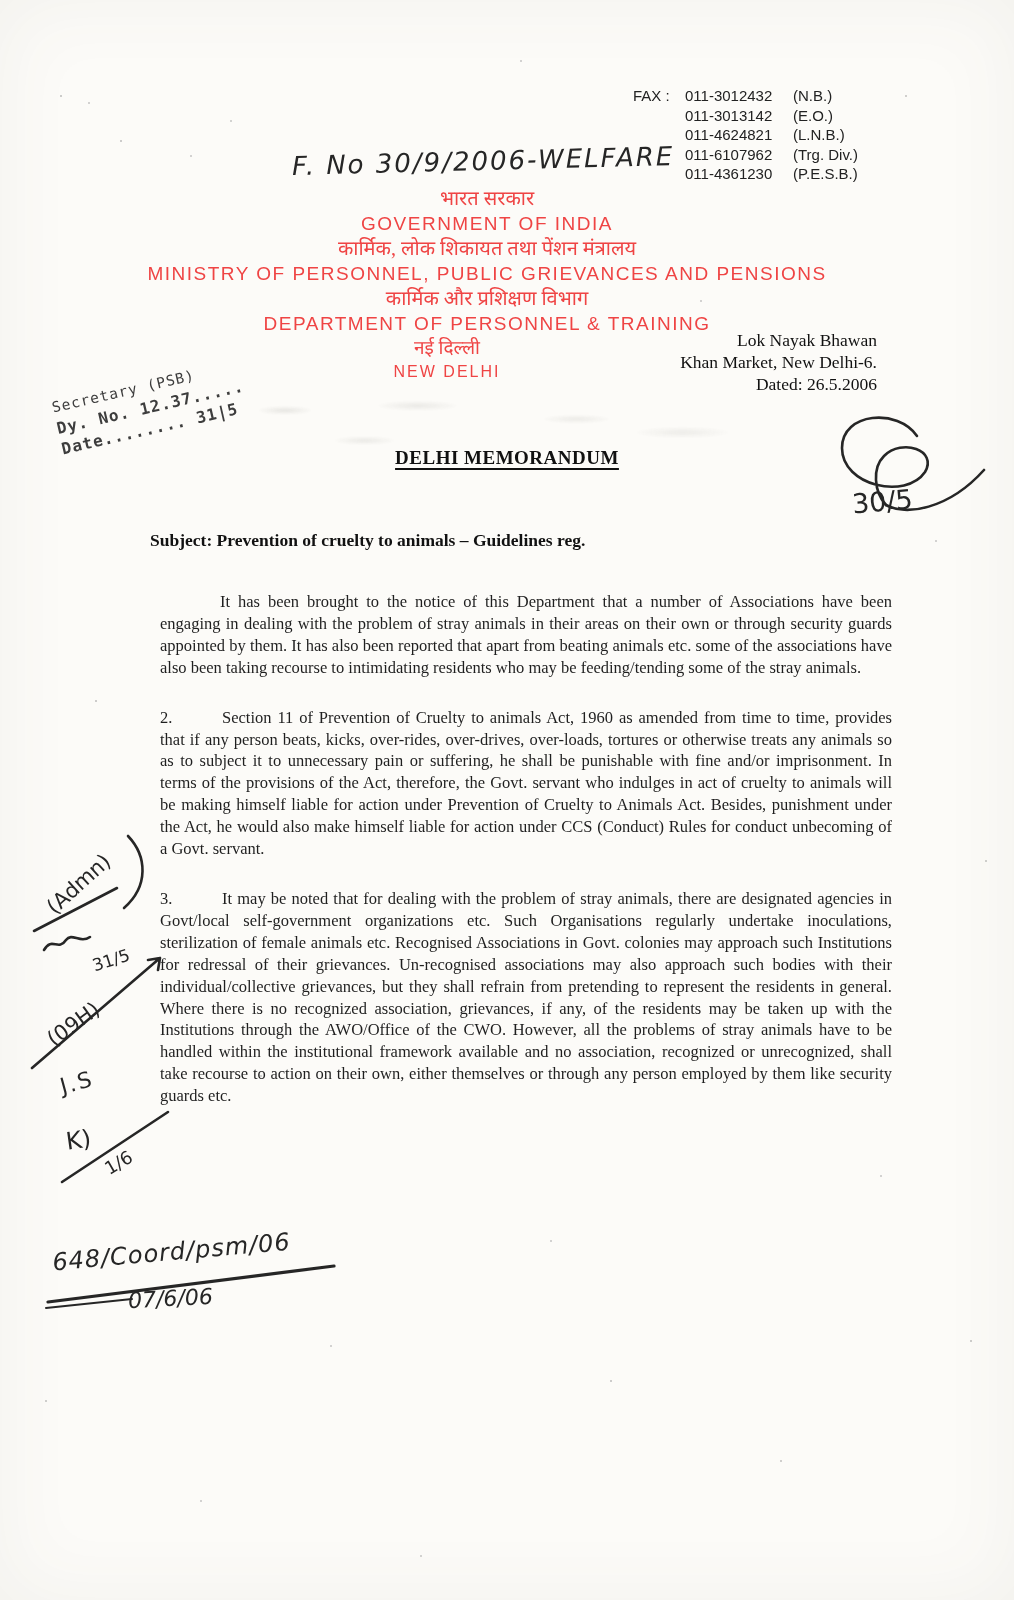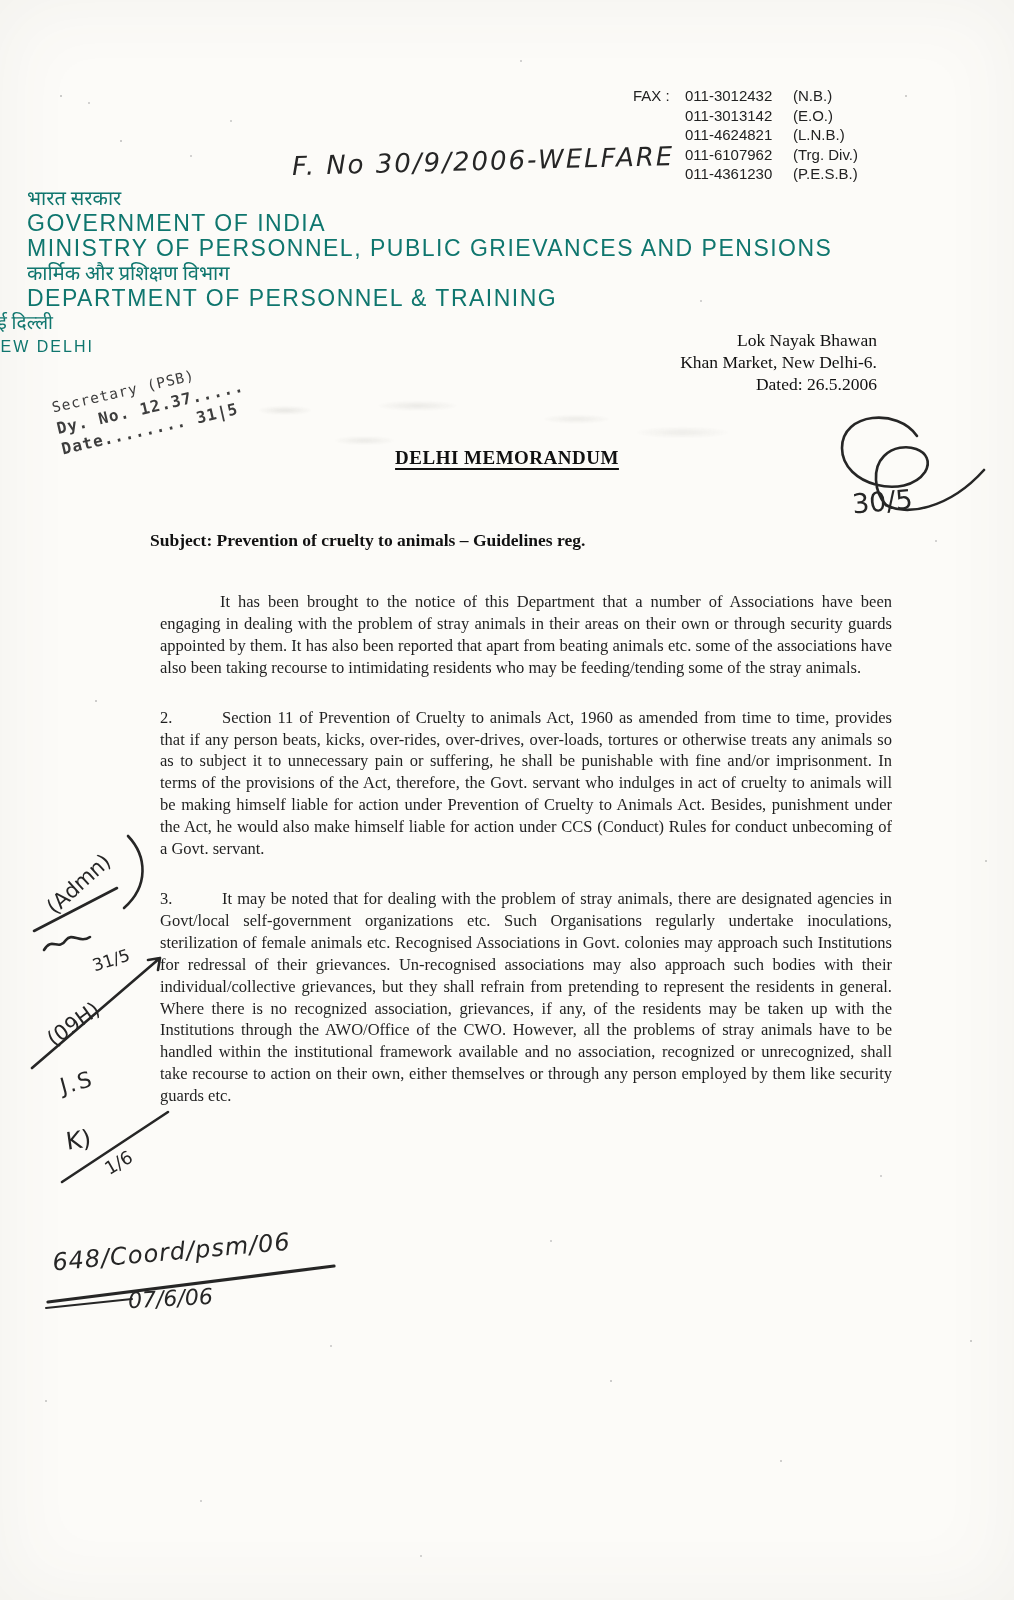--- a/index.html
+++ b/index.html
@@ -12,23 +12,23 @@
   .abs{position:absolute;}
   .sans{font-family:"Liberation Sans","DejaVu Sans",sans-serif;}
   .hand{font-family:"DejaVu Sans","Liberation Sans",sans-serif;color:#262626;}
   
   .fax{left:633px;top:86px;font-size:15px;line-height:19.5px;color:#222;white-space:nowrap;}
   .fax-label{display:inline-block;width:52px;}
   .fax-num{display:inline-block;min-width:108px;}
   
   .file-no{left:292px;top:146px;font-size:26px;letter-spacing:2px;transform:rotate(-1.5deg);font-style:italic;}
   
-  .header{left:27px;top:186px;width:920px;text-align:left;color:#0f766e;}
+  .header{left:27px;top:186px;width:920px;text-align:center;color:#ef4444;}
   .h-hi{font-size:20px;line-height:25px;}
-  .h-en{font-size:23px;line-height:25px;letter-spacing:1.5px;}
+  .h-en{font-size:19px;line-height:25px;letter-spacing:1.5px;}
   .h-city{transform:translateX(-40px);}
   .h-city .h-hi{font-size:19px;line-height:24px;}
   .h-city .h-en{font-size:16px;line-height:23px;letter-spacing:2px;}
   
   .addr{right:137px;top:329px;text-align:right;font-size:17.5px;line-height:22px;color:#111;margin-left:28px;}
   
   .stamp{left:50px;top:398px;transform:rotate(-13deg);transform-origin:left top;
     font-family:"DejaVu Sans Mono","Liberation Mono",monospace;color:#3d3d3d;white-space:nowrap;}
   .stamp div{line-height:21px;}
   .s1{font-size:14.5px;letter-spacing:1px;}
@@ -85,20 +85,21 @@
     <div><span class="fax-label"></span><span class="fax-num">011-4624821</span><span>(L.N.B.)</span></div>
     <div><span class="fax-label"></span><span class="fax-num">011-6107962</span><span>(Trg. Div.)</span></div>
     <div><span class="fax-label"></span><span class="fax-num">011-4361230</span><span>(P.E.S.B.)</span></div>
   </div>
 
   <div class="abs file-no hand">F. No 30/9/2006-WELFARE</div>
 
   <div class="abs header">
     <div class="h-hi">भारत सरकार</div>
     <div class="h-en sans">GOVERNMENT OF INDIA</div>
+    <div class="h-hi">कार्मिक, लोक शिकायत तथा पेंशन मंत्रालय</div>
     <div class="h-en sans">MINISTRY OF PERSONNEL, PUBLIC GRIEVANCES AND PENSIONS</div>
     <div class="h-hi">कार्मिक और प्रशिक्षण विभाग</div>
     <div class="h-en sans">DEPARTMENT OF PERSONNEL &amp; TRAINING</div>
     <div class="h-city">
       <div class="h-hi">नई दिल्ली</div>
       <div class="h-en sans">NEW DELHI</div>
     </div>
   </div>
 
   <div class="abs addr">

